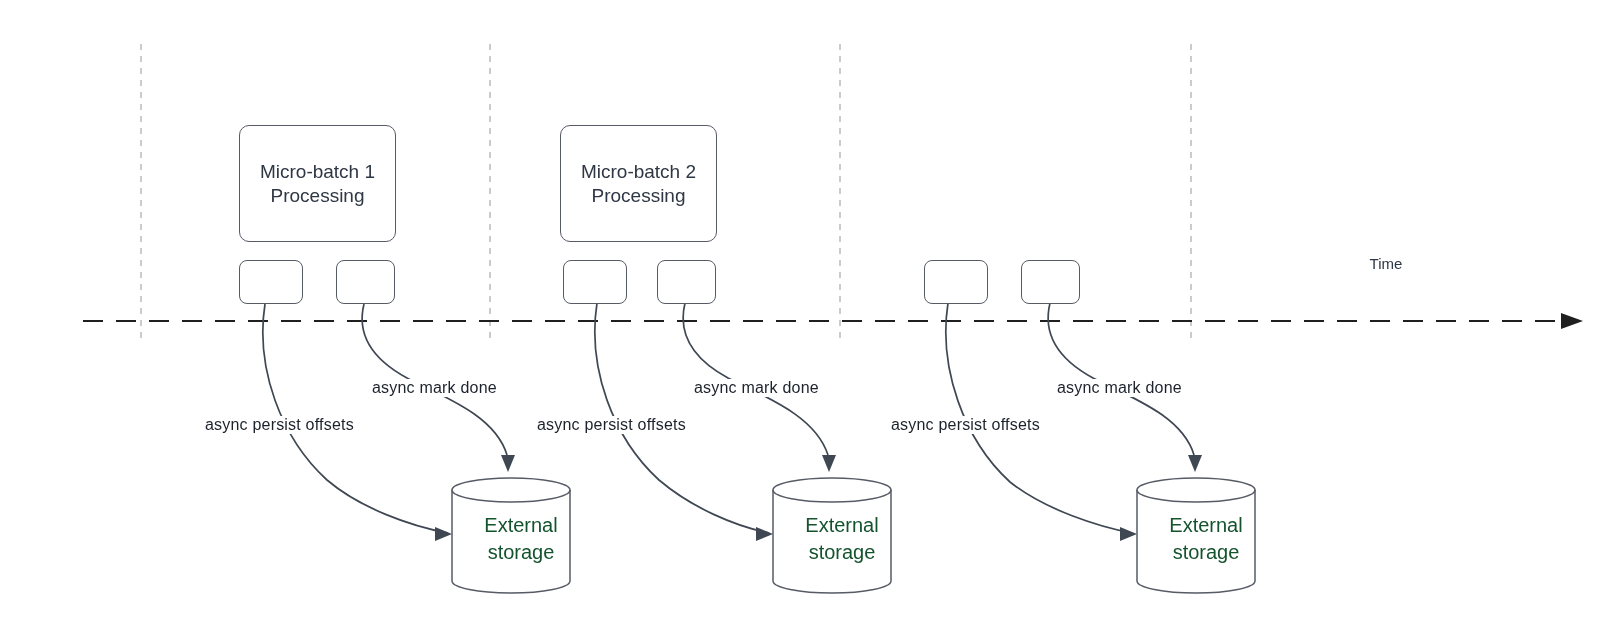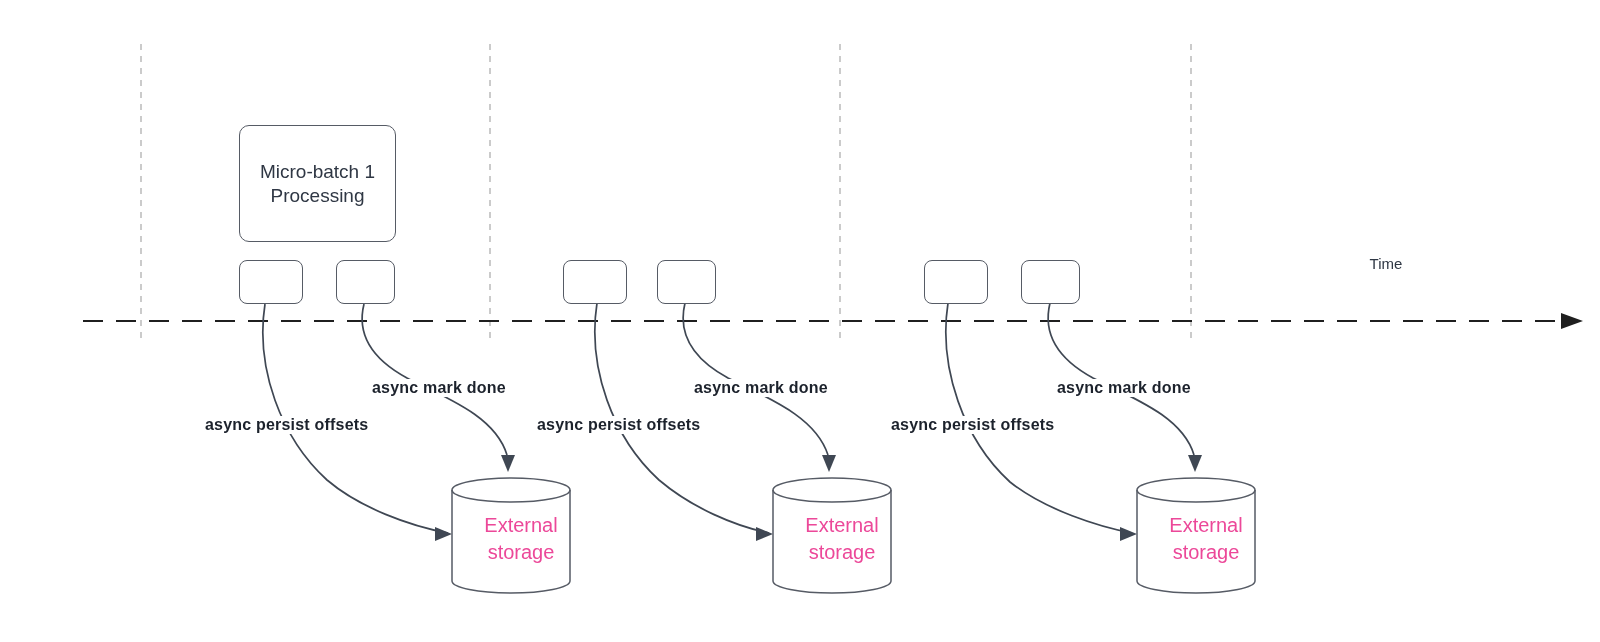--- a/index.html
+++ b/index.html
@@ -35,26 +35,26 @@
     padding: 0 9px;
   }
   .small-box { top: 260px; height: 44px; border-radius: 8px; }
   .small-box.a { width: 64px; }
   .small-box.b { width: 59px; }
   .storage-text {
     position: absolute;
     width: 138px; top: 512px;
     text-align: center;
     font-size: 20px; line-height: 27px;
-    color: #ec4899;
+    color: #14532d;
     z-index: 2;
   }
   .annotation {
     position: absolute;
-    font-size: 16px; font-weight: bold;
+    font-size: 16px; font-weight: normal;
     letter-spacing: 0.2px;
     color: #1c222c;
     background: #ffffff;
     padding: 0 2px;
     white-space: nowrap;
     z-index: 2;
   }
   .time-label {
     position: absolute;
     left: 1350px; top: 255px; width: 72px;
@@ -110,20 +110,23 @@
 
   <div class="shape big-box" style="left:239px;">
     <span>Micro-batch 1 Processing</span>
   </div>
   <div class="shape small-box a" style="left:239px;"></div>
   <div class="shape small-box b" style="left:336px;"></div>
   <div class="annotation" style="left:203px; top:416px;">async persist offsets</div>
   <div class="annotation" style="left:370px; top:379px;">async mark done</div>
   <div class="storage-text" style="left:452px;">External storage</div>
 
+  <div class="shape big-box" style="left:560px;">
+    <span>Micro-batch 2 Processing</span>
+  </div>
   <div class="shape small-box a" style="left:563px;"></div>
   <div class="shape small-box b" style="left:657px;"></div>
   <div class="annotation" style="left:535px; top:416px;">async persist offsets</div>
   <div class="annotation" style="left:692px; top:379px;">async mark done</div>
   <div class="storage-text" style="left:773px;">External storage</div>
 
   <div class="shape small-box a" style="left:924px;"></div>
   <div class="shape small-box b" style="left:1021px;"></div>
   <div class="annotation" style="left:889px; top:416px;">async persist offsets</div>
   <div class="annotation" style="left:1055px; top:379px;">async mark done</div>

